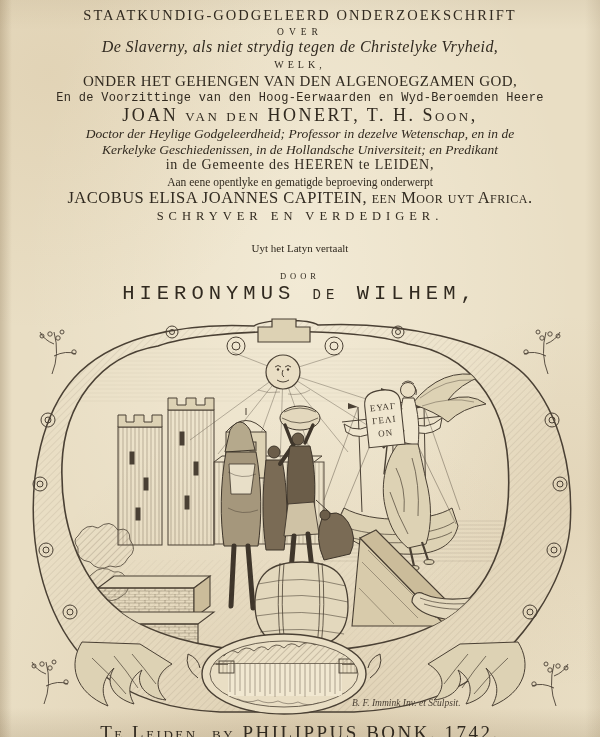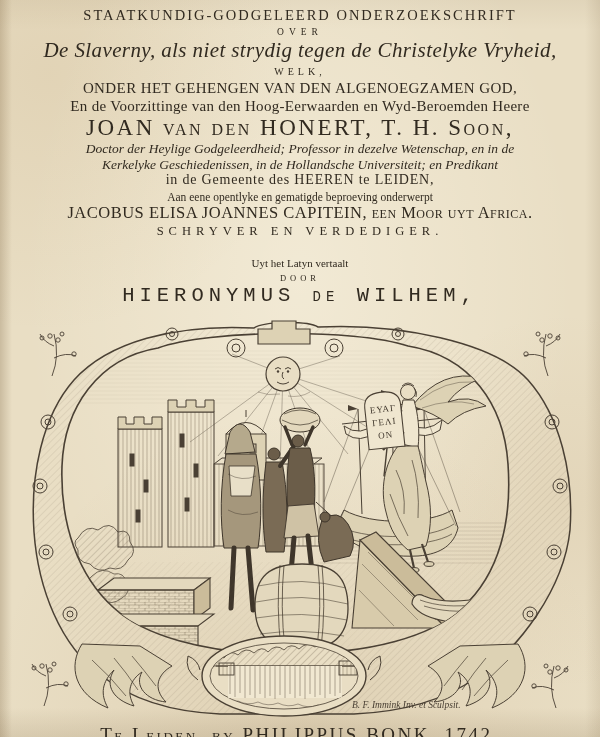--- a/index.html
+++ b/index.html
@@ -18,32 +18,32 @@
       linear-gradient(270deg, rgba(110,85,50,.12), transparent 2.5%),
       linear-gradient(0deg, rgba(110,85,50,.14), transparent 4%),
       linear-gradient(180deg, rgba(110,85,50,.07), transparent 4%),
       #e9dec4;
   }
   .tb{ text-align:center; padding-top:7px; }
   .tb div{ white-space:nowrap; }
   .sc{ font-variant:small-caps; }
   .l-series    { font-size:14.5px; letter-spacing:2px; }
   .l-over      { font-size:9.5px;  letter-spacing:5px; margin-top:3px; }
-  .l-main      { font-size:21px;   font-style:italic; letter-spacing:.4px; margin-top:1px; }
+  .l-main      { font-size:16px;   font-style:italic; letter-spacing:.4px; margin-top:1px; }
   .l-welk      { font-size:10px;   letter-spacing:4px; margin-top:3px; }
   .l-mandate   { font-size:15px;   letter-spacing:.4px; margin-top:3px; }
-  .l-presiding { font-size:15px; letter-spacing:.3px; margin-top:1px; }
-  .l-professor { font-size:23px; letter-spacing:2.5px; }
+  .l-presiding { font-size:12px; letter-spacing:.3px; margin-top:1px;font-family:Liberation Mono, monospace; }
+  .l-professor { font-size:18px; letter-spacing:2.5px; }
   .l-titles    { font-size:13.5px; font-style:italic; line-height:15.5px; }
   .l-titles3   { font-size:14px;   letter-spacing:.8px;}
   .l-submit    { font-size:11.5px; margin-top:3px; }
   .l-author    { font-size:16.5px; letter-spacing:.5px; }
   .l-role      { font-size:12.5px; letter-spacing:5px; margin-top:1px; }
   .l-transl    { font-size:11px; margin-top:18px; }
-  .l-door      { font-size:8.5px;  letter-spacing:4px; margin-top:4px; }
+  .l-door      { font-size:8.5px;  letter-spacing:4px; margin-top:17px; }
   .l-name      { font-size:20.5px; letter-spacing:5px; margin-top:1px;font-family:Liberation Mono, monospace; }
   .engraving{ width:556px; margin:7px auto 0; }
   .imprint{ text-align:center; font-size:19px; letter-spacing:2.5px; margin-top:2px; }
 </style>
 </head>
 <body>
 
 <div class="page">
 
   <div class="tb">

